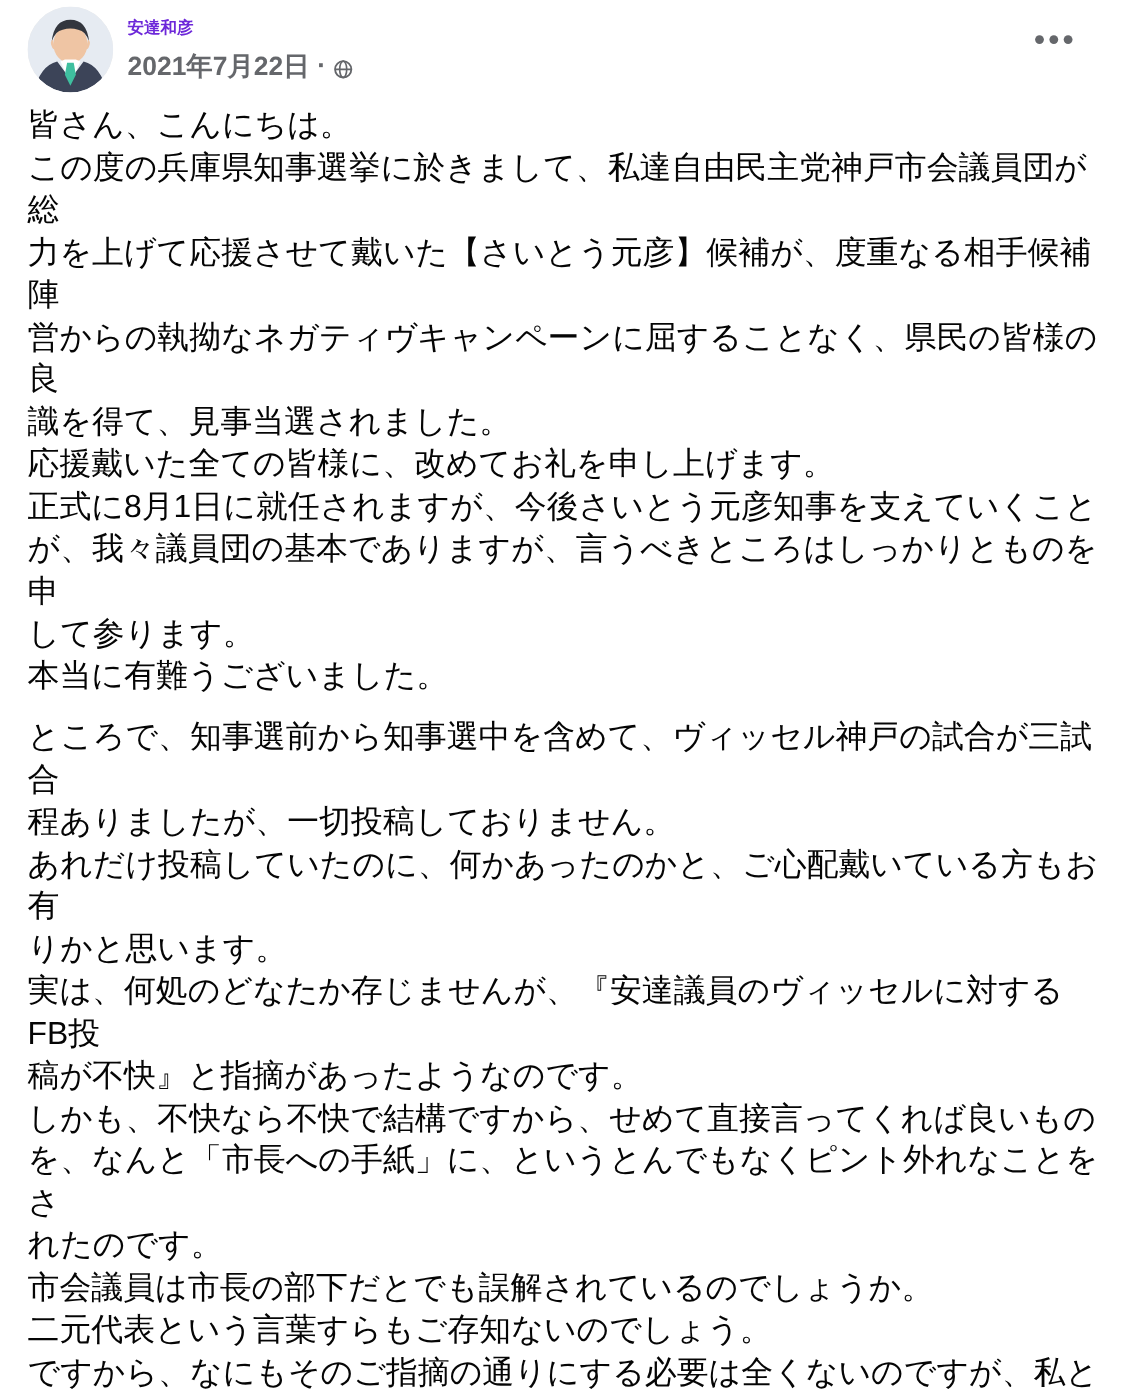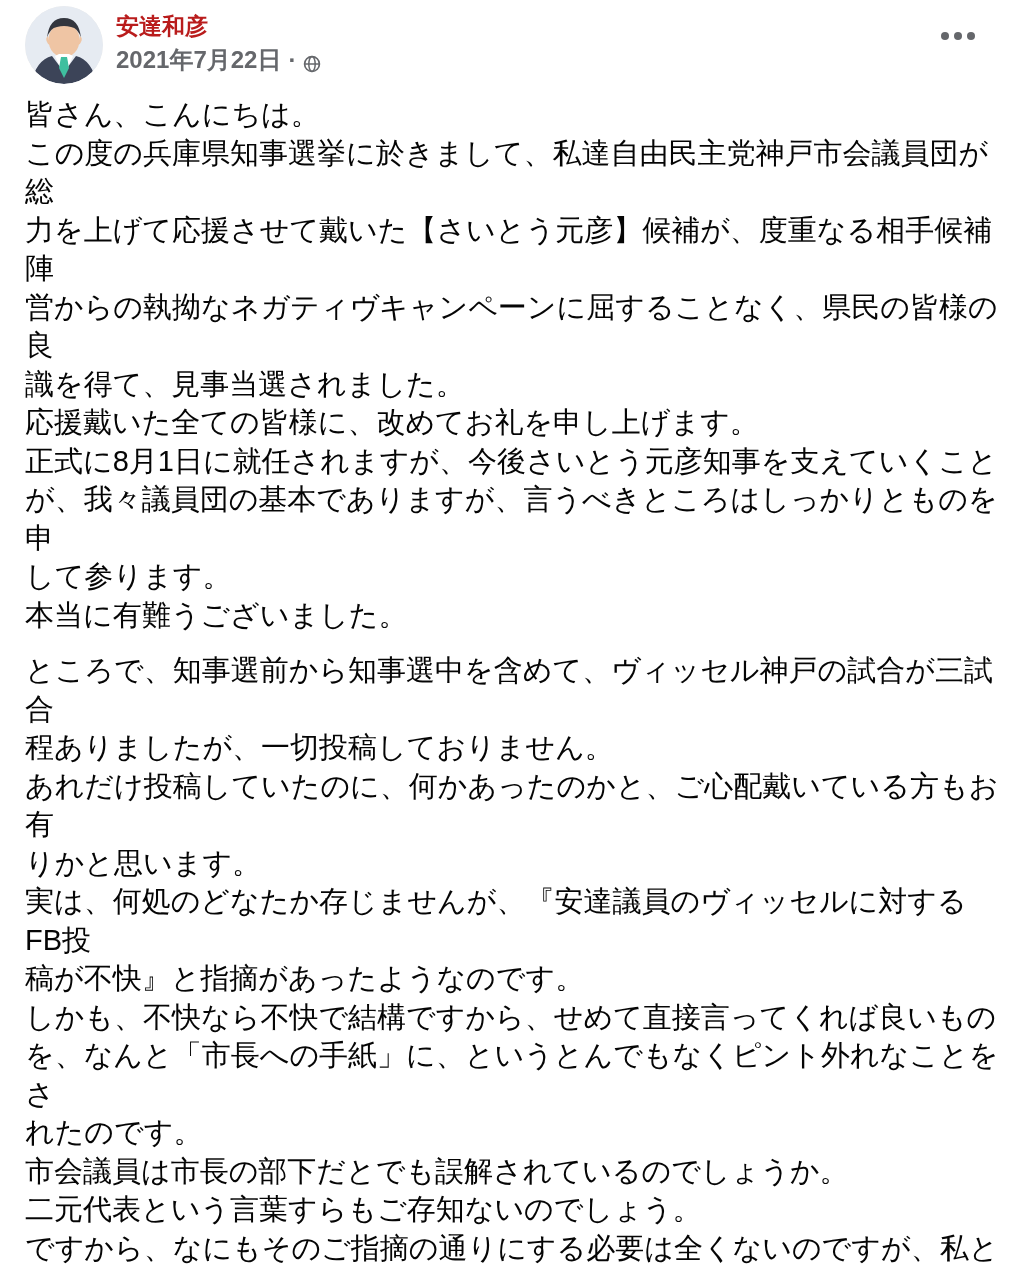--- a/index.html
+++ b/index.html
@@ -8,21 +8,21 @@
     font-family:"Liberation Sans","DejaVu Sans",sans-serif;color:#050505;
   }
   .post-card{width:1024px;height:1269px;display:flex;flex-direction:column;}
 
   
   .post-header{position:relative;display:flex;align-items:flex-start;padding:6px 24px 0 25px;}
   .avatar{width:78px;height:78px;border-radius:50%;overflow:hidden;flex:0 0 auto;
           box-shadow:0 0 0 1px rgba(0,0,0,.08) inset;cursor:pointer;}
   .avatar svg{display:block;width:100%;height:100%;}
   .header-text{margin-left:13px;padding-top:5px;}
-  .author-name{font-size:23px;font-weight:700;line-height:30px;color:#b91c1c;}
+  .author-name{font-size:15px;font-weight:700;line-height:30px;color:#6d28d9;}
   .date-row{display:flex;align-items:center;gap:7px;margin-top:3px;
             color:#65676B;font-size:24px;font-weight:600;}
   .globe{width:18px;height:18px;display:inline-block;}
   .dot-sep{font-weight:700;}
   .menu-btn{position:absolute;top:26px;right:47px;display:flex;gap:5px;padding:6px 2px;cursor:pointer;}
   .menu-btn i{width:8px;height:8px;border-radius:50%;background:#65676B;display:block;}
 
   
   .post-body{padding:11px 25px 0 25px;font-size:29px;line-height:38.5px;color:#050505;}
   .post-body p{margin:0 0 17px 0;white-space:pre-line;}

